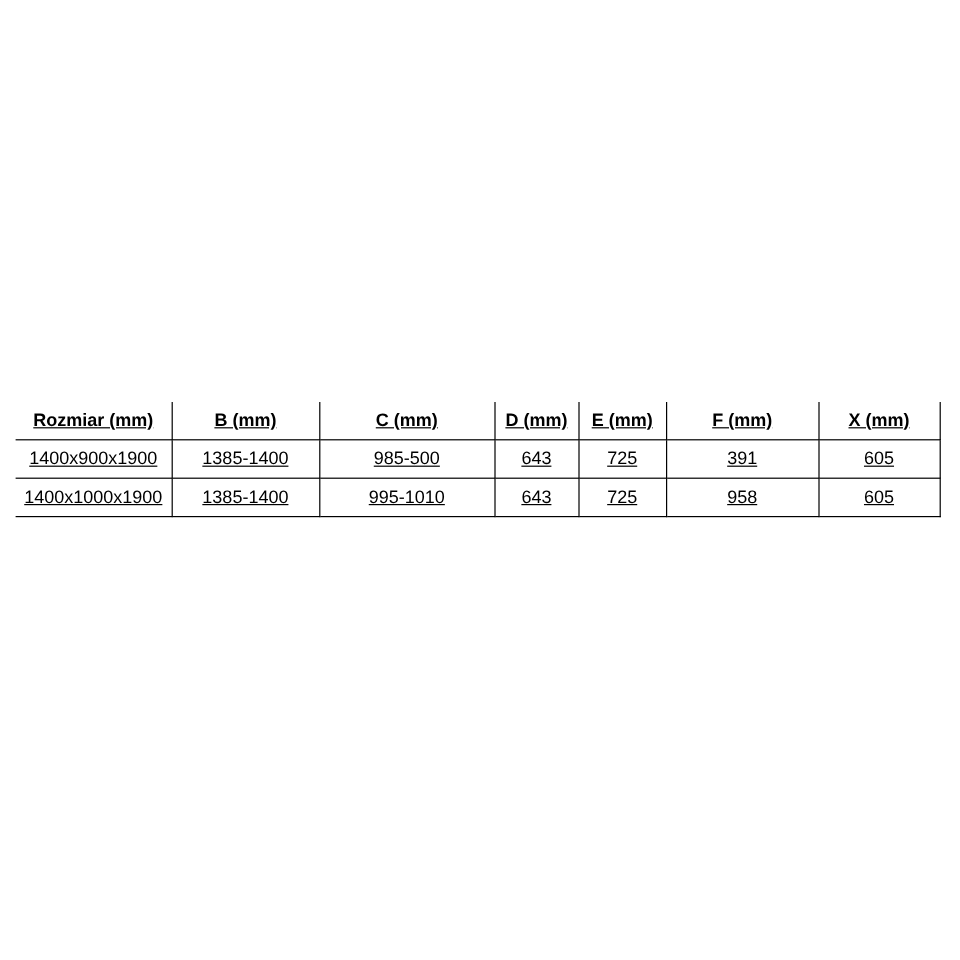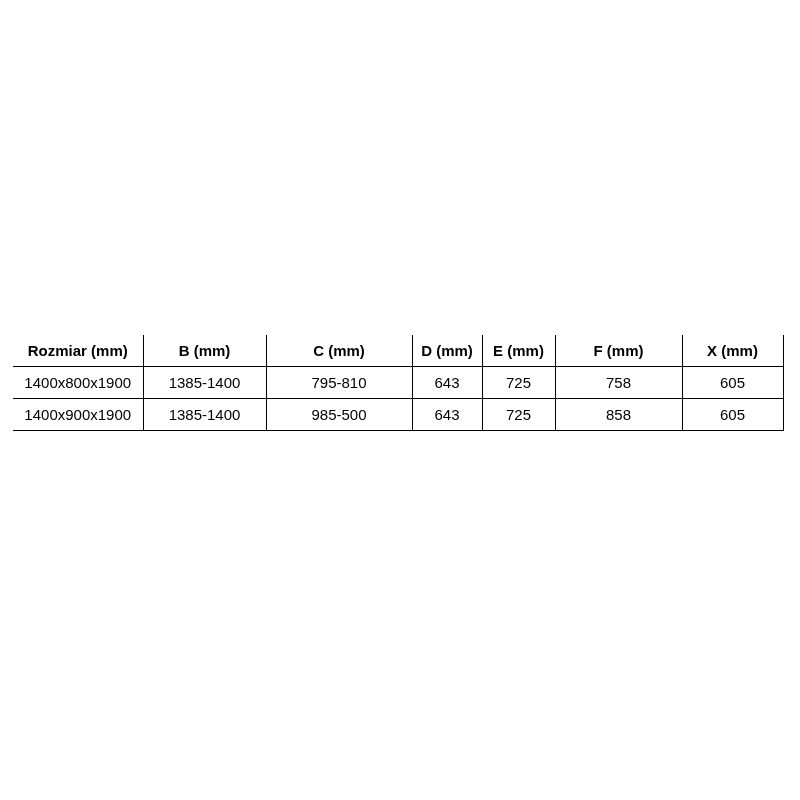--- a/index.html
+++ b/index.html
@@ -28,20 +28,21 @@
     border-bottom: 1px solid #000000;
     text-align: center;
     vertical-align: middle;
     height: 31px;
     padding: 0;
     font-size: 15px;
     line-height: 31px;
     color: #000000;
     white-space: nowrap;
     overflow: hidden;
+    text-decoration: underline;
   }
   table.size-table th {
     font-weight: bold;
   }
 </style>
 </head>
 <body>
 
 <div>
   <table class="size-table">
@@ -60,32 +61,32 @@
         <th>B (mm)</th>
         <th>C (mm)</th>
         <th>D (mm)</th>
         <th>E (mm)</th>
         <th>F (mm)</th>
         <th>X (mm)</th>
       </tr>
     </thead>
     <tbody>
       <tr>
-        <td>1400x800x1900</td>
-        <td>1385-1400</td>
-        <td>795-810</td>
-        <td>643</td>
-        <td>725</td>
-        <td>758</td>
-        <td>605</td>
-      </tr>
-      <tr>
         <td>1400x900x1900</td>
         <td>1385-1400</td>
         <td>985-500</td>
         <td>643</td>
         <td>725</td>
-        <td>858</td>
+        <td>391</td>
+        <td>605</td>
+      </tr>
+      <tr>
+        <td>1400x1000x1900</td>
+        <td>1385-1400</td>
+        <td>995-1010</td>
+        <td>643</td>
+        <td>725</td>
+        <td>958</td>
         <td>605</td>
       </tr>
     </tbody>
   </table>
 </div>
 
 </body></html>

